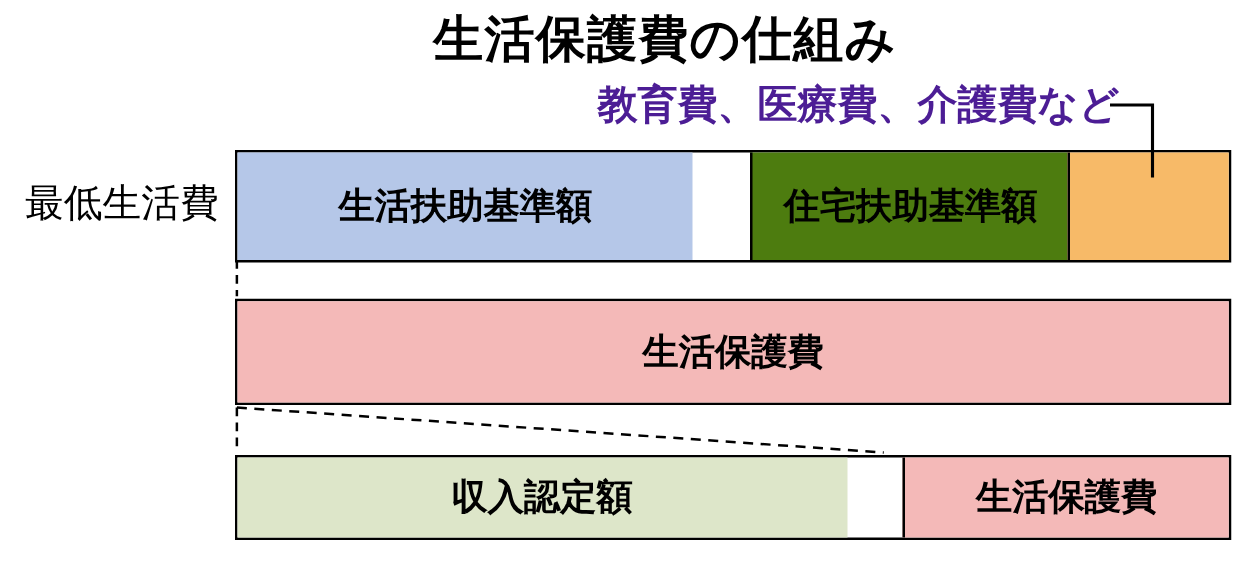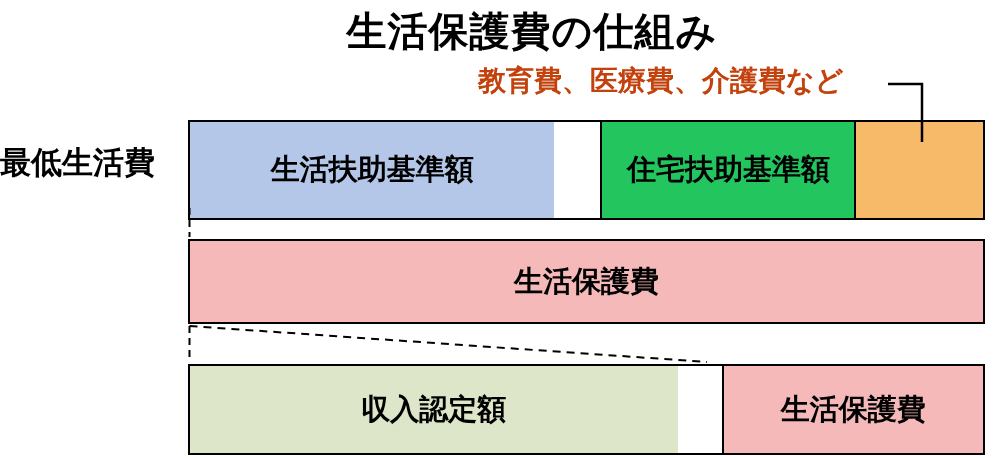--- a/index.html
+++ b/index.html
@@ -25,50 +25,50 @@
     font-size:40px;
     font-weight:900;
     color:#000;
     letter-spacing:1px;
     white-space:nowrap;
   }
   .annotation{
     position:absolute;
     top:62px;
     left:478px;
-    font-size:28px;
+    font-size:32px;
     font-weight:600;
-    color:#c2410c;
+    color:#4c1d95;
     white-space:nowrap;
   }
   .row-label{
     position:absolute;
-    left:0;
+    left:20px;
     width:178px;
     display:flex;
     align-items:center;
     font-size:31px;
-    font-weight:700;
+    font-weight:400;
     color:#000;
     white-space:nowrap;
   }
   .row-label.r1{top:120px;height:86px;}
   .row-label.r2{top:239px;height:85px;}
   .row-label.r3{top:364px;height:85px;}
   .bar{
     position:absolute;
     left:188px;
     width:797px;
     box-sizing:border-box;
     border:2.5px solid #000;
     display:flex;
   }
-  .bar.r1{top:120px;height:100px;}
+  .bar.r1{top:120px;height:90px;}
   .bar.r2{top:239px;height:85px;}
-  .bar.r3{top:364px;height:91px;gap:44px;}
+  .bar.r3{top:364px;height:68px;gap:44px;}
   .seg{
     box-sizing:border-box;
     display:flex;
     align-items:center;
     justify-content:center;
     font-size:29px;
     font-weight:600;
     color:#000;
     white-space:nowrap;
     overflow:hidden;
@@ -89,21 +89,21 @@
 <div class="canvas">
 
   <div class="title">生活保護費の仕組み</div>
 
   <div class="annotation">教育費、医療費、介護費など</div>
 
   <div class="row-label r1">最低生活費</div>
 
   <div class="bar r1">
     <div class="seg" style="width: 48.8%; background: rgb(181, 199, 232);">生活扶助基準額</div>
-    <div class="seg" style="width: 34%; background: #22c55e; margin-left: 46px;">住宅扶助基準額</div>
+    <div class="seg" style="width: 34%; background: #4d7c0f; margin-left: 46px;">住宅扶助基準額</div>
     <div class="seg" style="width: 17.2%; background: rgb(247, 186, 104);"></div>
   </div>
 
   <div class="bar r2">
     <div class="seg" style="width: 100%; background: rgb(244, 185, 184);">生活保護費</div>
   </div>
 
   <div class="bar r3">
     <div class="seg" style="width: 65.1%; background: rgb(221, 230, 201);">収入認定額</div>
     <div class="seg" style="width: 34.9%; background: rgb(244, 185, 184);">生活保護費</div>

